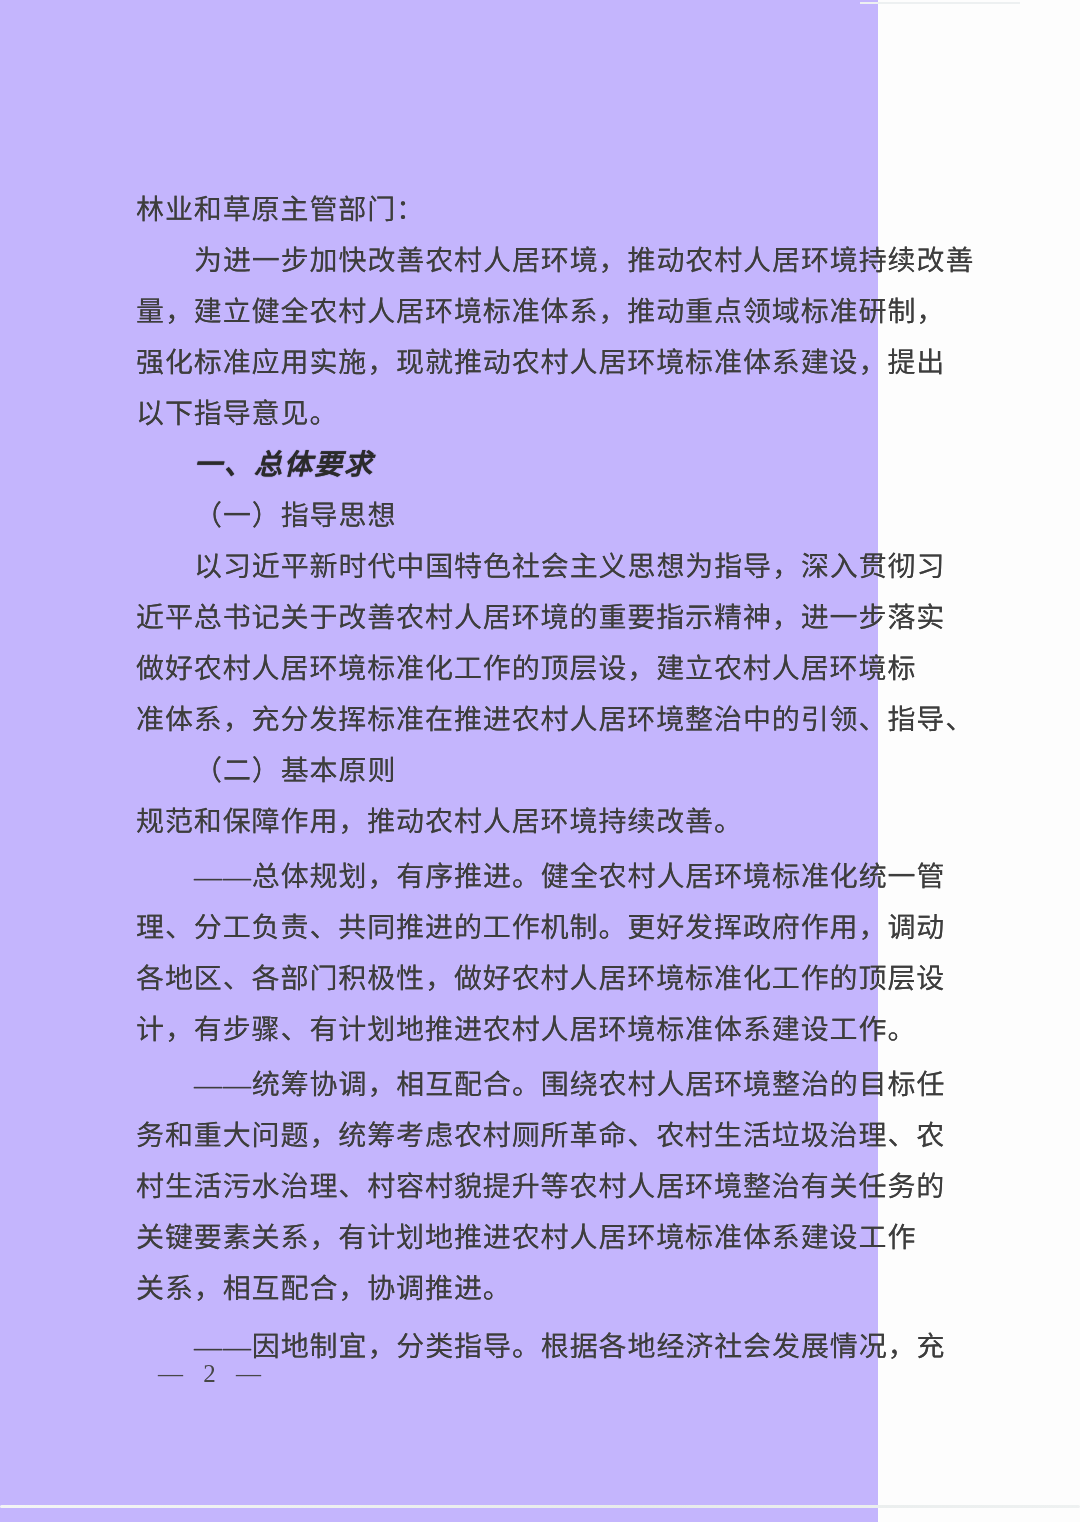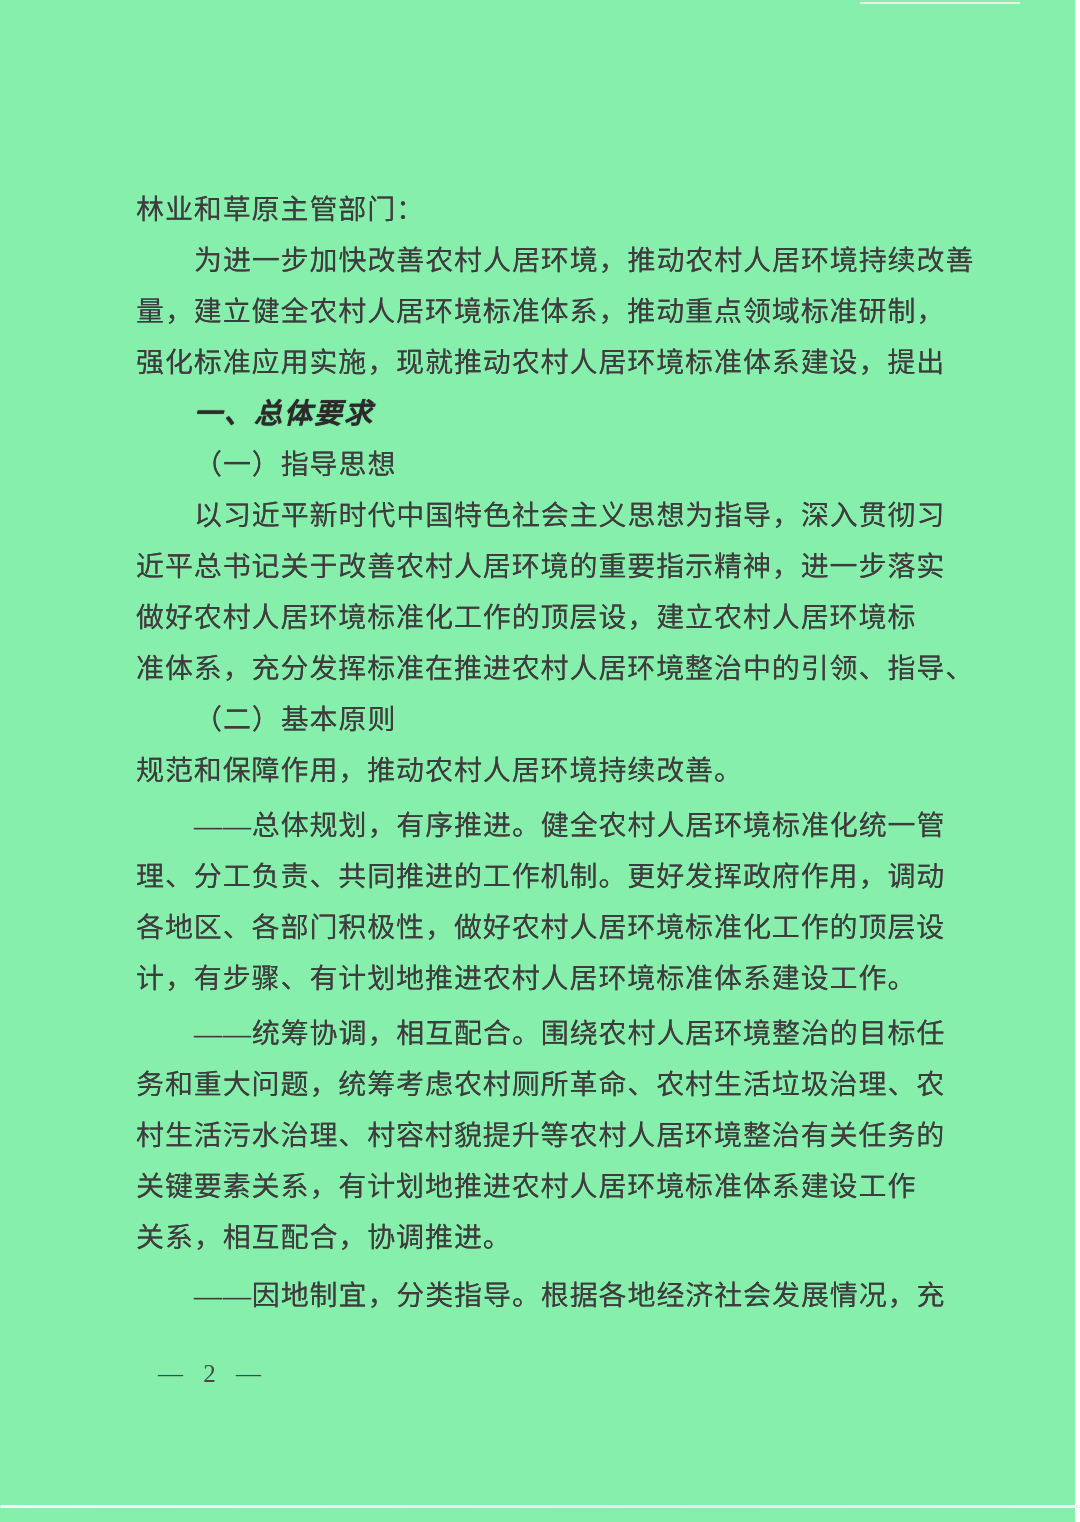--- a/index.html
+++ b/index.html
@@ -5,23 +5,23 @@
   html, body {
     margin: 0;
     padding: 0;
     width: 1080px;
     height: 1522px;
     overflow: hidden;
     background: #fdfdfd;
   }
   .page {
     position: relative;
-    width: 1075px;
+    width: 878px;
     height: 1522px;
-    background: #86efac;
+    background: #c4b5fd;
     font-family: "Liberation Serif", "DejaVu Serif", serif;
   }
   
   .edge-top-right {
     position: absolute;
     top: 2px;
     left: 860px;
     width: 160px;
     height: 2px;
     background: #edf0f1;
@@ -78,20 +78,21 @@
 
 <div class="page">
 
   <div class="edge-top-right"></div>
 
   <div class="doc-body">
     <div class="ln">林业和草原主管部门：</div>
     <div class="ln ind">为进一步加快改善农村人居环境，推动农村人居环境持续改善</div>
     <div class="ln">量，建立健全农村人居环境标准体系，推动重点领域标准研制，</div>
     <div class="ln">强化标准应用实施，现就推动农村人居环境标准体系建设，提出</div>
+    <div class="ln">以下指导意见。</div>
     <div class="ln ind h">一、总体要求</div>
     <div class="ln ind">（一）指导思想</div>
     <div class="ln ind">以习近平新时代中国特色社会主义思想为指导，深入贯彻习</div>
     <div class="ln">近平总书记关于改善农村人居环境的重要指示精神，进一步落实</div>
     <div class="ln">做好农村人居环境标准化工作的顶层设，建立农村人居环境标</div>
     <div class="ln">准体系，充分发挥标准在推进农村人居环境整治中的引领、指导、</div>
     <div class="ln ind">（二）基本原则</div>
     <div class="ln">规范和保障作用，推动农村人居环境持续改善。</div>
     <div class="ln ind mt4">——总体规划，有序推进。健全农村人居环境标准化统一管</div>
     <div class="ln">理、分工负责、共同推进的工作机制。更好发挥政府作用，调动</div>

